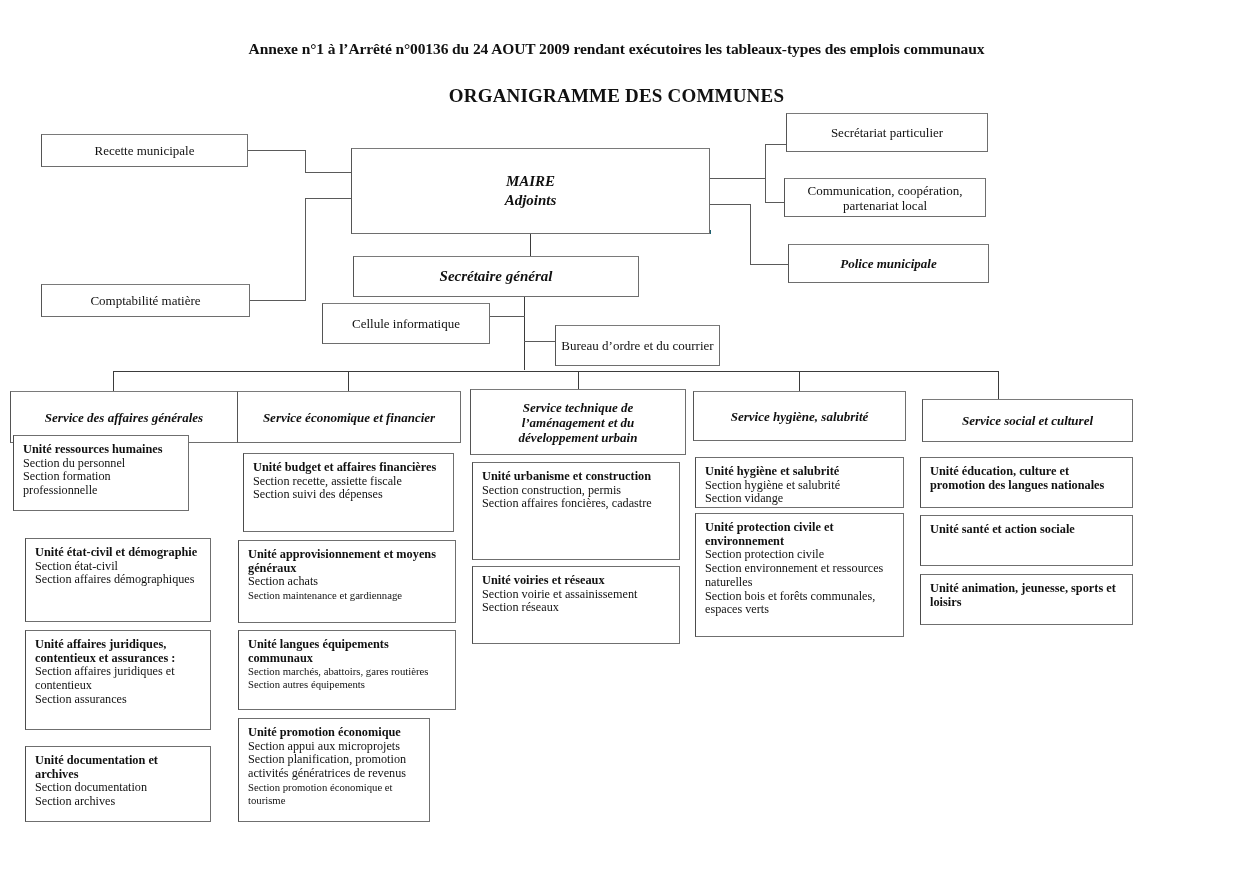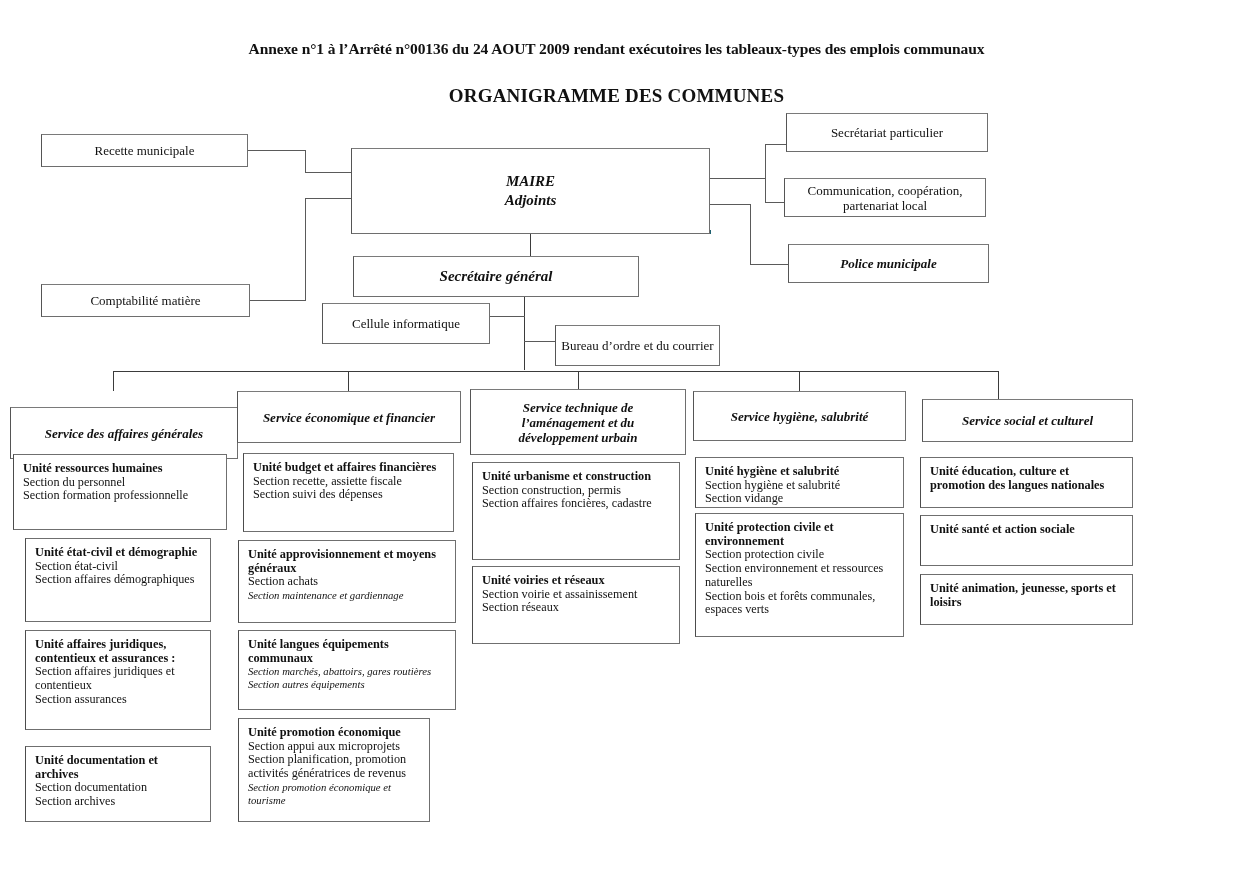--- a/index.html
+++ b/index.html
@@ -58,21 +58,21 @@
     padding:7px 8px 4px 9px;
     z-index:6;
   }
   .unit .u-title{
     font-weight:bold;font-size:12.3px;line-height:13.6px;
     margin:0 0 0 0;
   }
   .unit .u-sec{
     font-size:12.2px;line-height:13.8px;font-weight:normal;
   }
-  .unit .u-sec.sm{font-size:10.7px;line-height:12.6px;font-style:italic;}
+  .unit .u-sec.sm{font-size:10.7px;line-height:12.6px;}
 
   
   .ln{position:absolute;background:#5a5a5a;z-index:2;}
   .lnh{height:1px;}
   .lnv{width:1px;}
   .ln.dk{background:#3b3b3b;}
 </style>
 </head>
 <body>
 
@@ -149,27 +149,27 @@
   </div>
 
   <div class="box ctr" style="left:322px;top:303px;width:168px;height:41px;">
     <span class="lbl">Cellule informatique</span>
   </div>
 
   <div class="box ctr" style="left:555px;top:325px;width:165px;height:41px;">
     <span class="lbl">Bureau d’ordre et du courrier</span>
   </div>
 
-  <div class="box ctr" style="left:10px;top:391px;width:228px;height:52px;margin-top:16px;">
+  <div class="box ctr" style="left:10px;top:391px;width:228px;height:52px;">
     <div>
       <div class="lbl b">Service des affaires générales</div>
     </div>
   </div>
 
-  <div class="unit" style="left:13px;top:454px;width:214px;height:76px;">
+  <div class="unit" style="left:13px;top:435px;width:176px;height:76px;">
     <div class="u-title">Unité ressources humaines</div>
     <div class="u-sec">Section du personnel</div>
     <div class="u-sec">Section formation professionnelle</div>
   </div>
 
   <div class="unit" style="left:25px;top:538px;width:186px;height:84px;">
     <div class="u-title">Unité état-civil et démographie</div>
     <div class="u-sec">Section état-civil</div>
     <div class="u-sec">Section affaires démographiques</div>
   </div>

